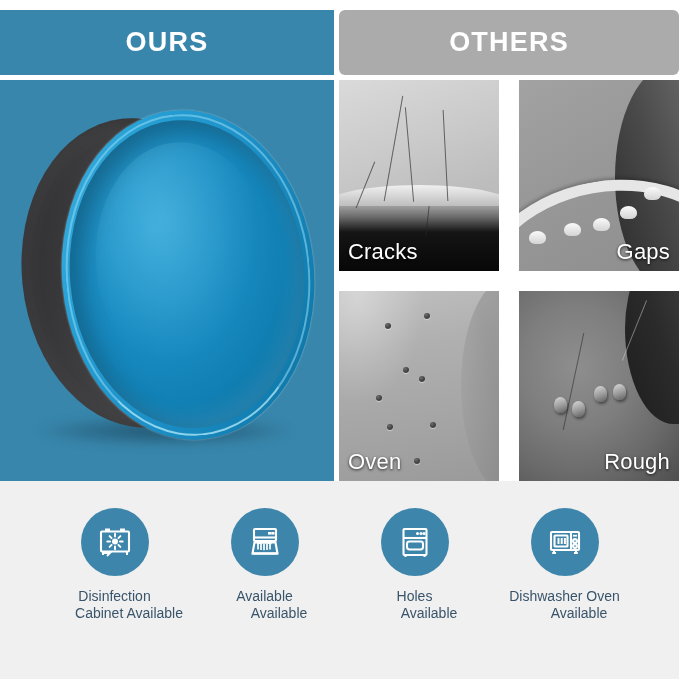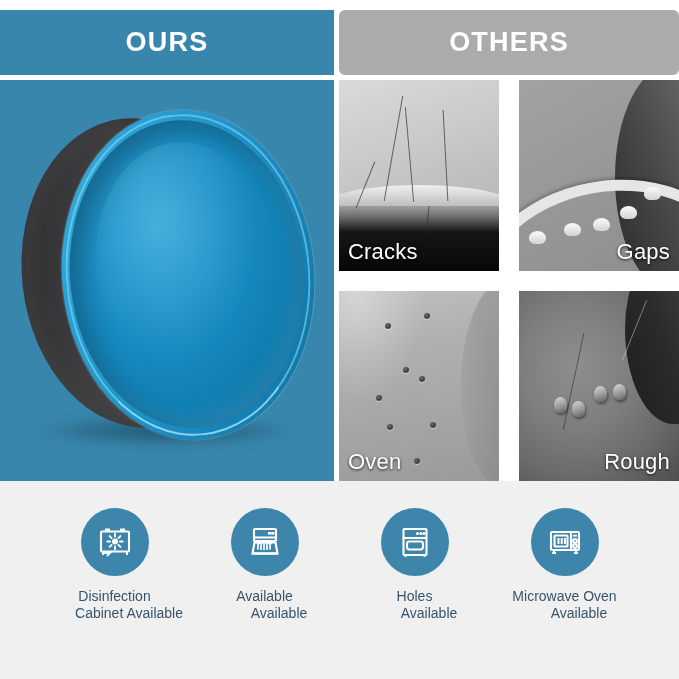--- a/index.html
+++ b/index.html
@@ -350,19 +350,19 @@
             <rect x="18.9" y="16" width="2" height="6"></rect>
           </g>
           <rect x="28" y="12.8" width="4" height="1.8" fill="#ffffff" stroke="none"></rect>
           <circle cx="30" cy="19" r="1.9"></circle>
           <circle cx="30" cy="24" r="1.9"></circle>
           <path d="M9 28 L9 31 M31 28 L31 31" stroke-width="2"></path>
           <path d="M7.2 31 L11 31 M29 31 L32.8 31" stroke-width="2"></path>
         </svg>
       </div>
       <div class="feat-label">
-        <span>Microwave Oven</span>
+        <span>Dishwasher Oven</span>
         <span class="l2">Available</span>
       </div>
     </div>
 
   </div>
 </div>
 
 </body></html>

